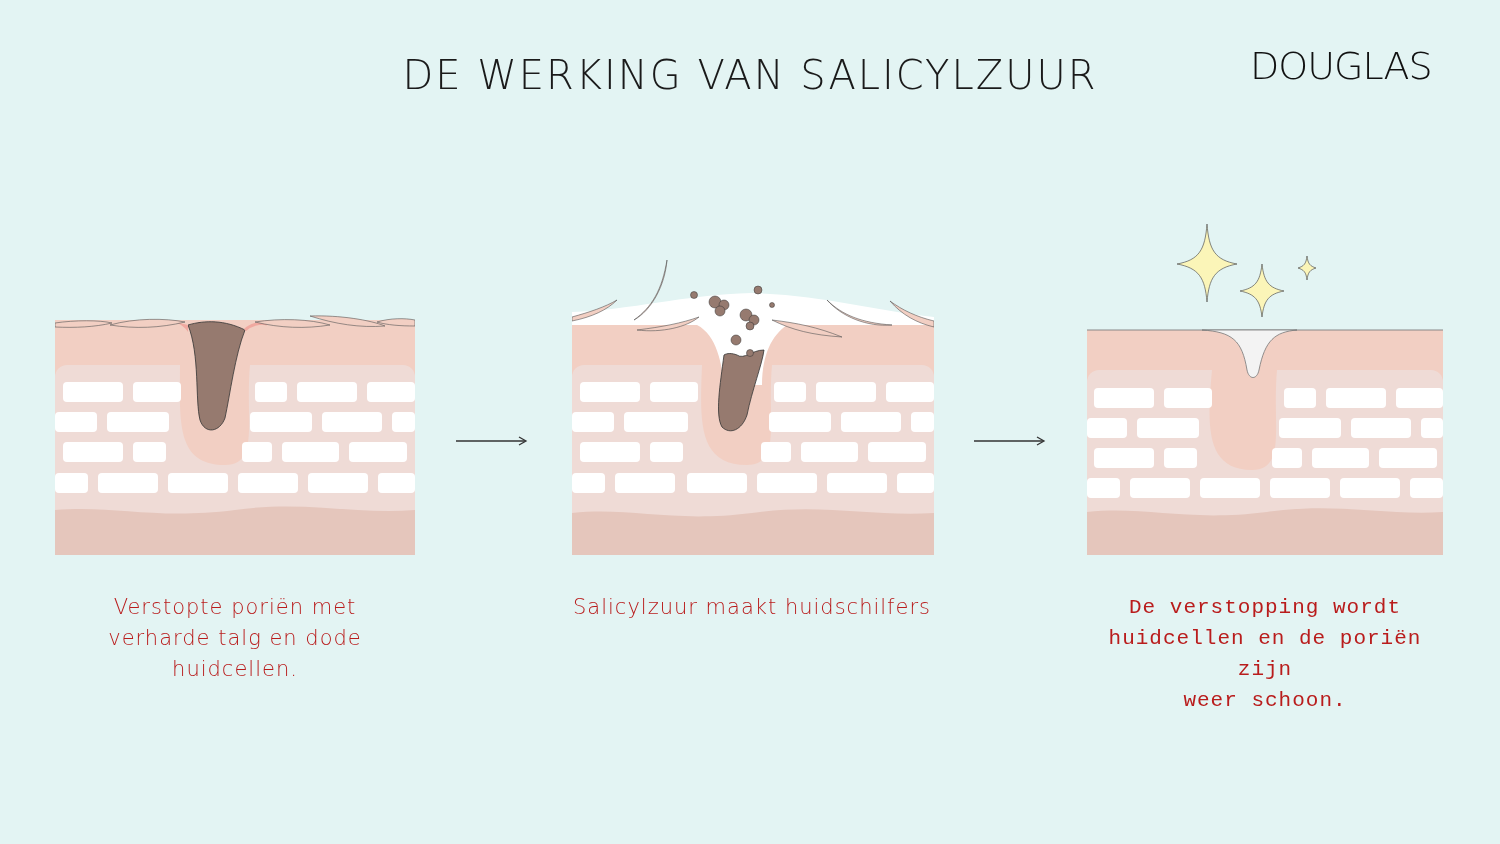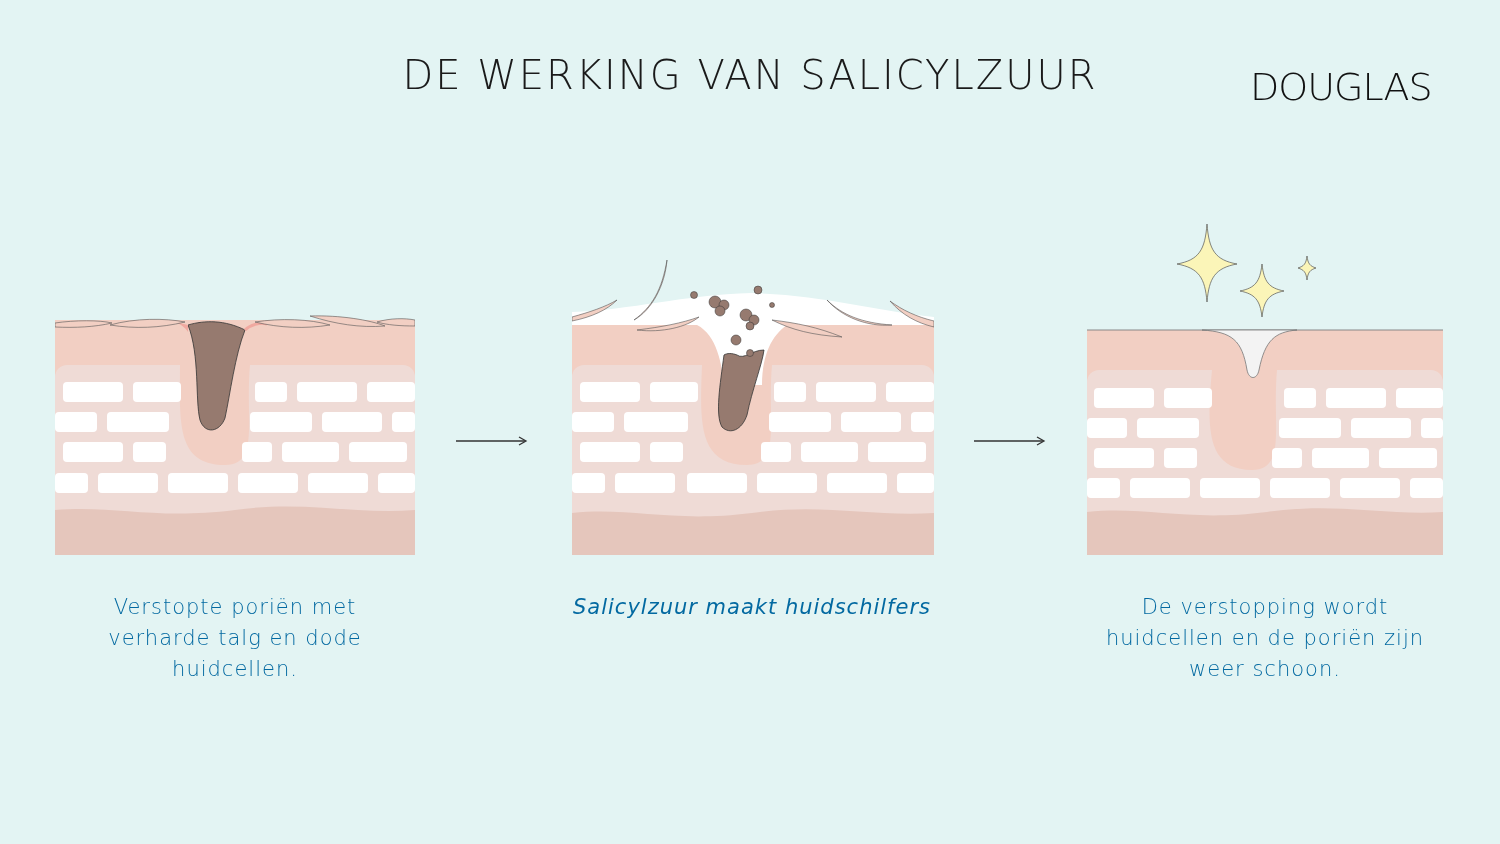--- a/index.html
+++ b/index.html
@@ -14,36 +14,36 @@
     .title {
       position: absolute; left: 0; top: 44px; width: 1500px;
       text-align: center;
       font-family: "DejaVu Sans", sans-serif;
       font-weight: 200;
       font-size: 40px; letter-spacing: 2px; line-height: 62px;
       color: #1a1a1a;
     }
     .title span { display: block; }
     .logo {
-      position: absolute; left: 1250px; top: 65px;
+      position: absolute; left: 1250px; top: 44px;
       font-family: "DejaVu Sans", sans-serif;
       font-size: 38px; letter-spacing: -1px;
       font-weight: 300;
       color: #111;
       line-height: 44px;
     }
     .panel { position: absolute; }
     .panel svg { display: block; }
     .caption {
       position: absolute;
       text-align: center;
       font-family: "DejaVu Sans", sans-serif;
       font-weight: 300;
       font-size: 21px; letter-spacing: 1px; line-height: 31px;
-      color: #0369a1;
+      color: #b91c1c;
     }
     .arrow { position: absolute; }
   </style>
 </head>
 <body>
 
 <div class="title">
   <span>DE WERKING VAN SALICYLZUUR</span>
 </div>
 <div class="logo">DOUGLAS</div>
@@ -197,20 +197,20 @@
     <path d="M0,292 C60,286 100,302 180,292 C250,282 300,296 356,292 L356,335 L0,335 Z" fill="#e5c6bc"></path>
     <path d="M115,110 C145,112 155,120 160,150 C162,160 170,160 172,150 C178,120 188,112 210,110 Z" fill="#f3f3f3" stroke="#777" stroke-width="0.8"></path>
   </svg>
 </div>
 
 <div class="caption" style="left:55px; top:592px; width:360px;">
   <div>Verstopte poriën met</div>
   <div>verharde talg en dode</div>
   <div>huidcellen.</div>
 </div>
-<div class="caption" style="left:552px; top:592px; width:400px;font-style:italic;">
+<div class="caption" style="left:552px; top:592px; width:400px;">
   <div>Salicylzuur maakt huidschilfers</div>
 </div>
-<div class="caption" style="left:1075px; top:592px; width:380px;">
+<div class="caption" style="left:1075px; top:592px; width:380px;font-family:Liberation Mono, monospace;">
   <div>De verstopping wordt</div>
   <div>huidcellen en de poriën zijn</div>
   <div>weer schoon.</div>
 </div>
 
 </body></html>

